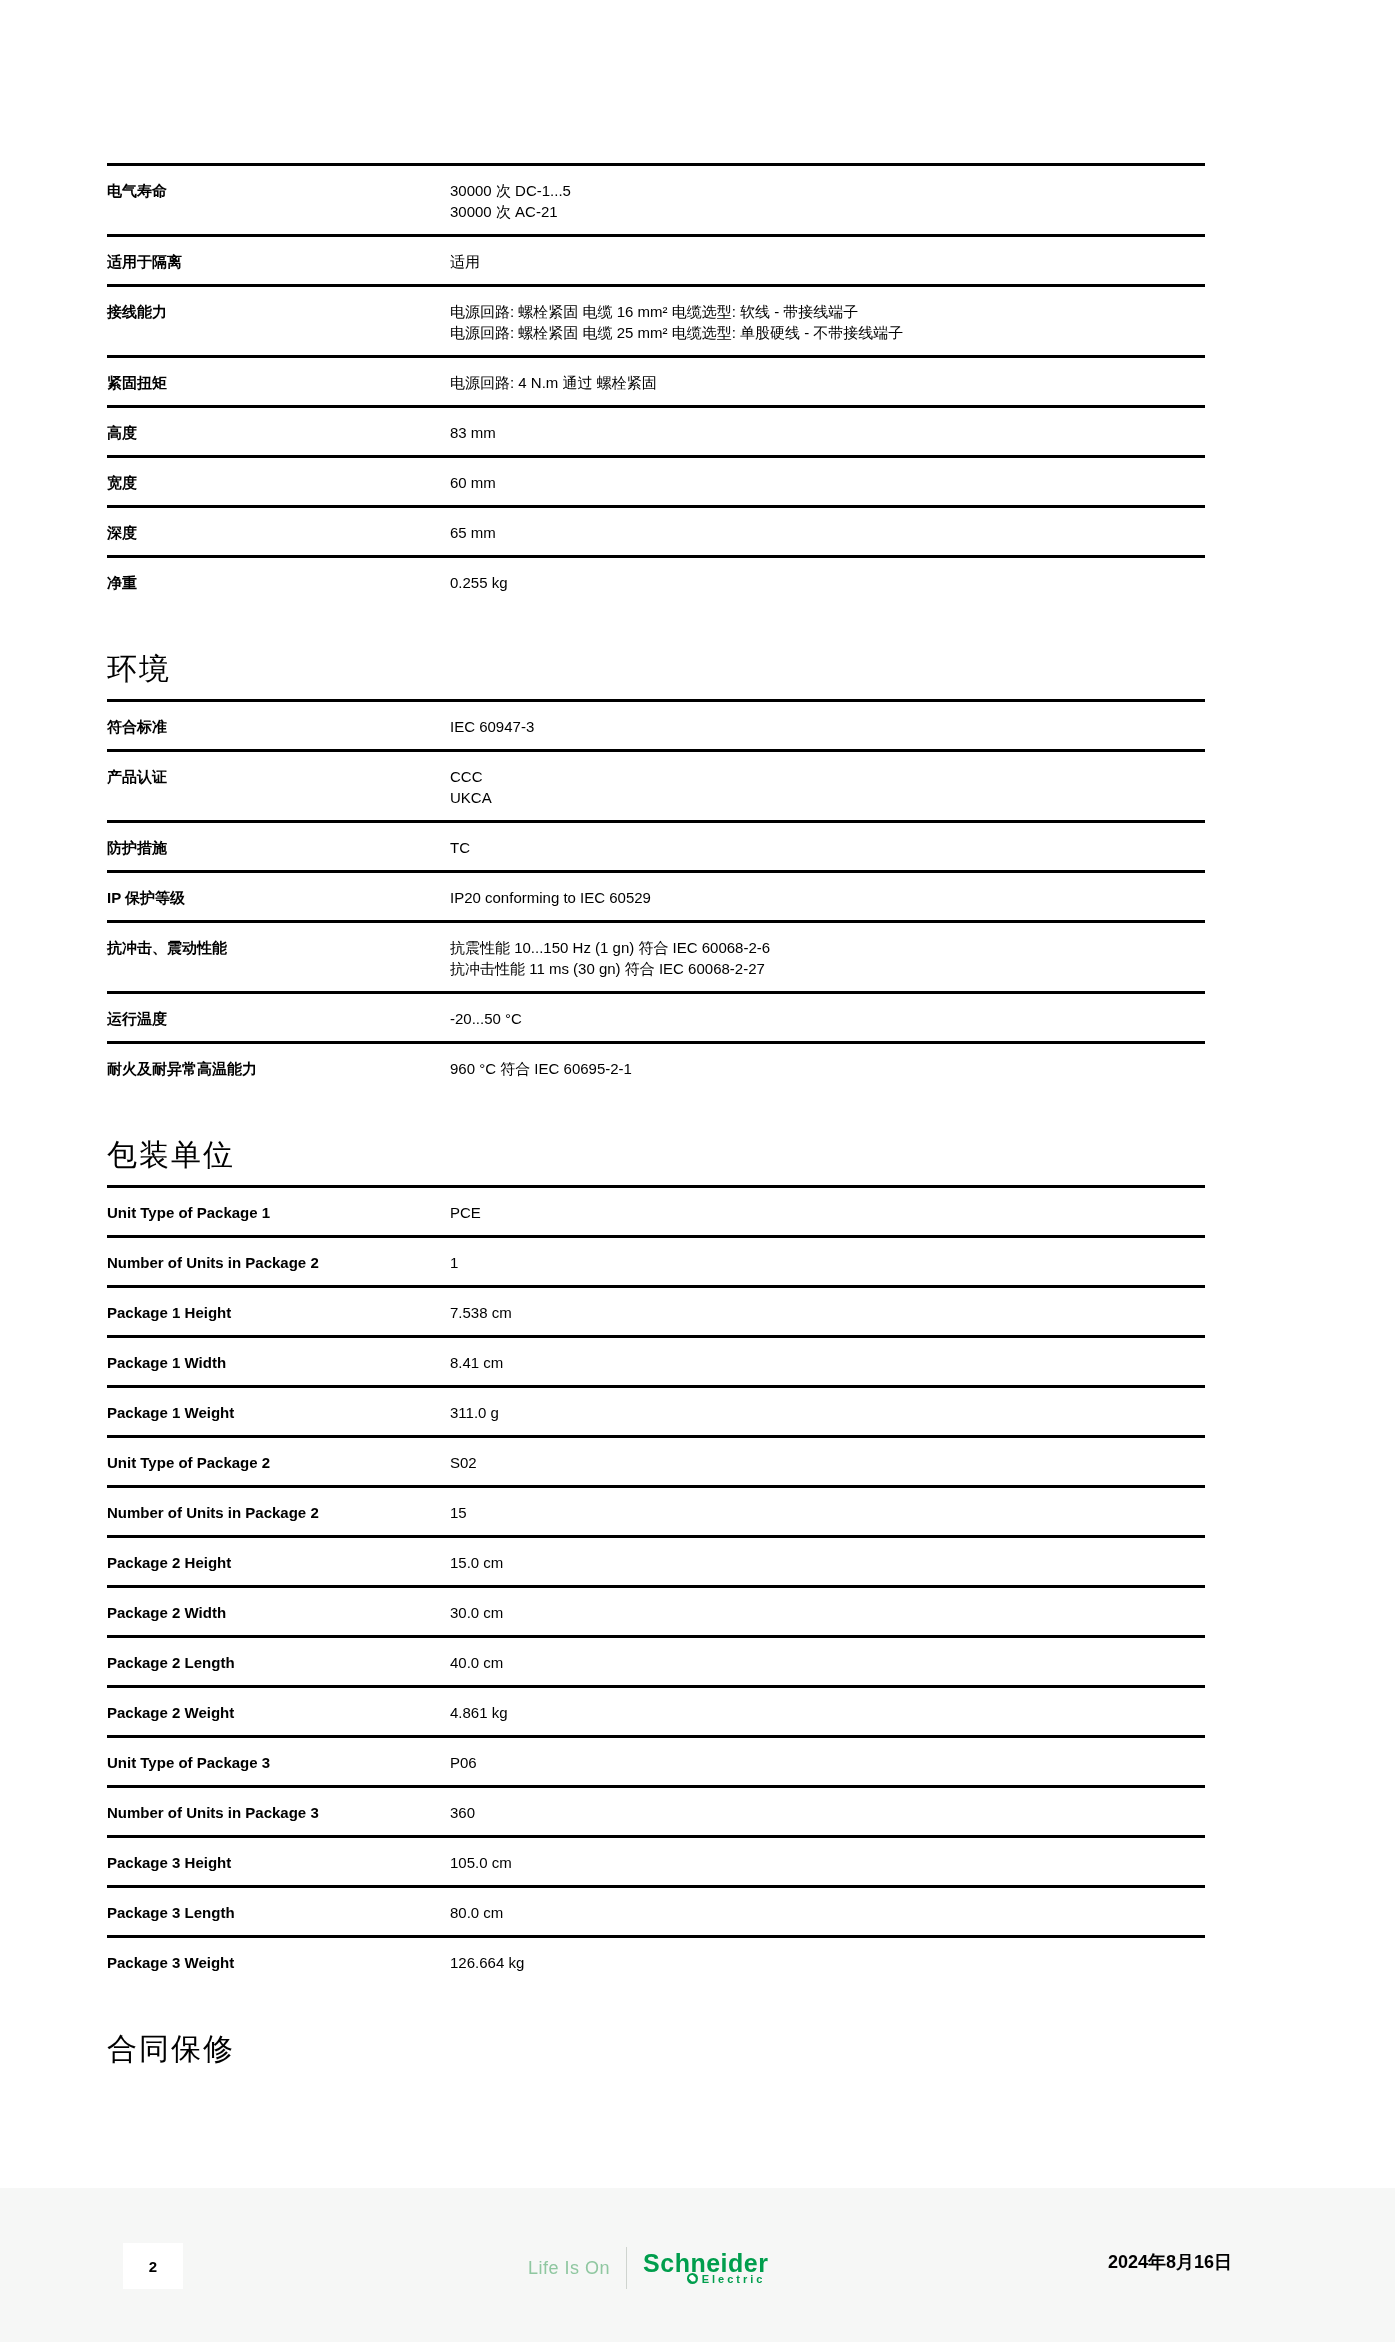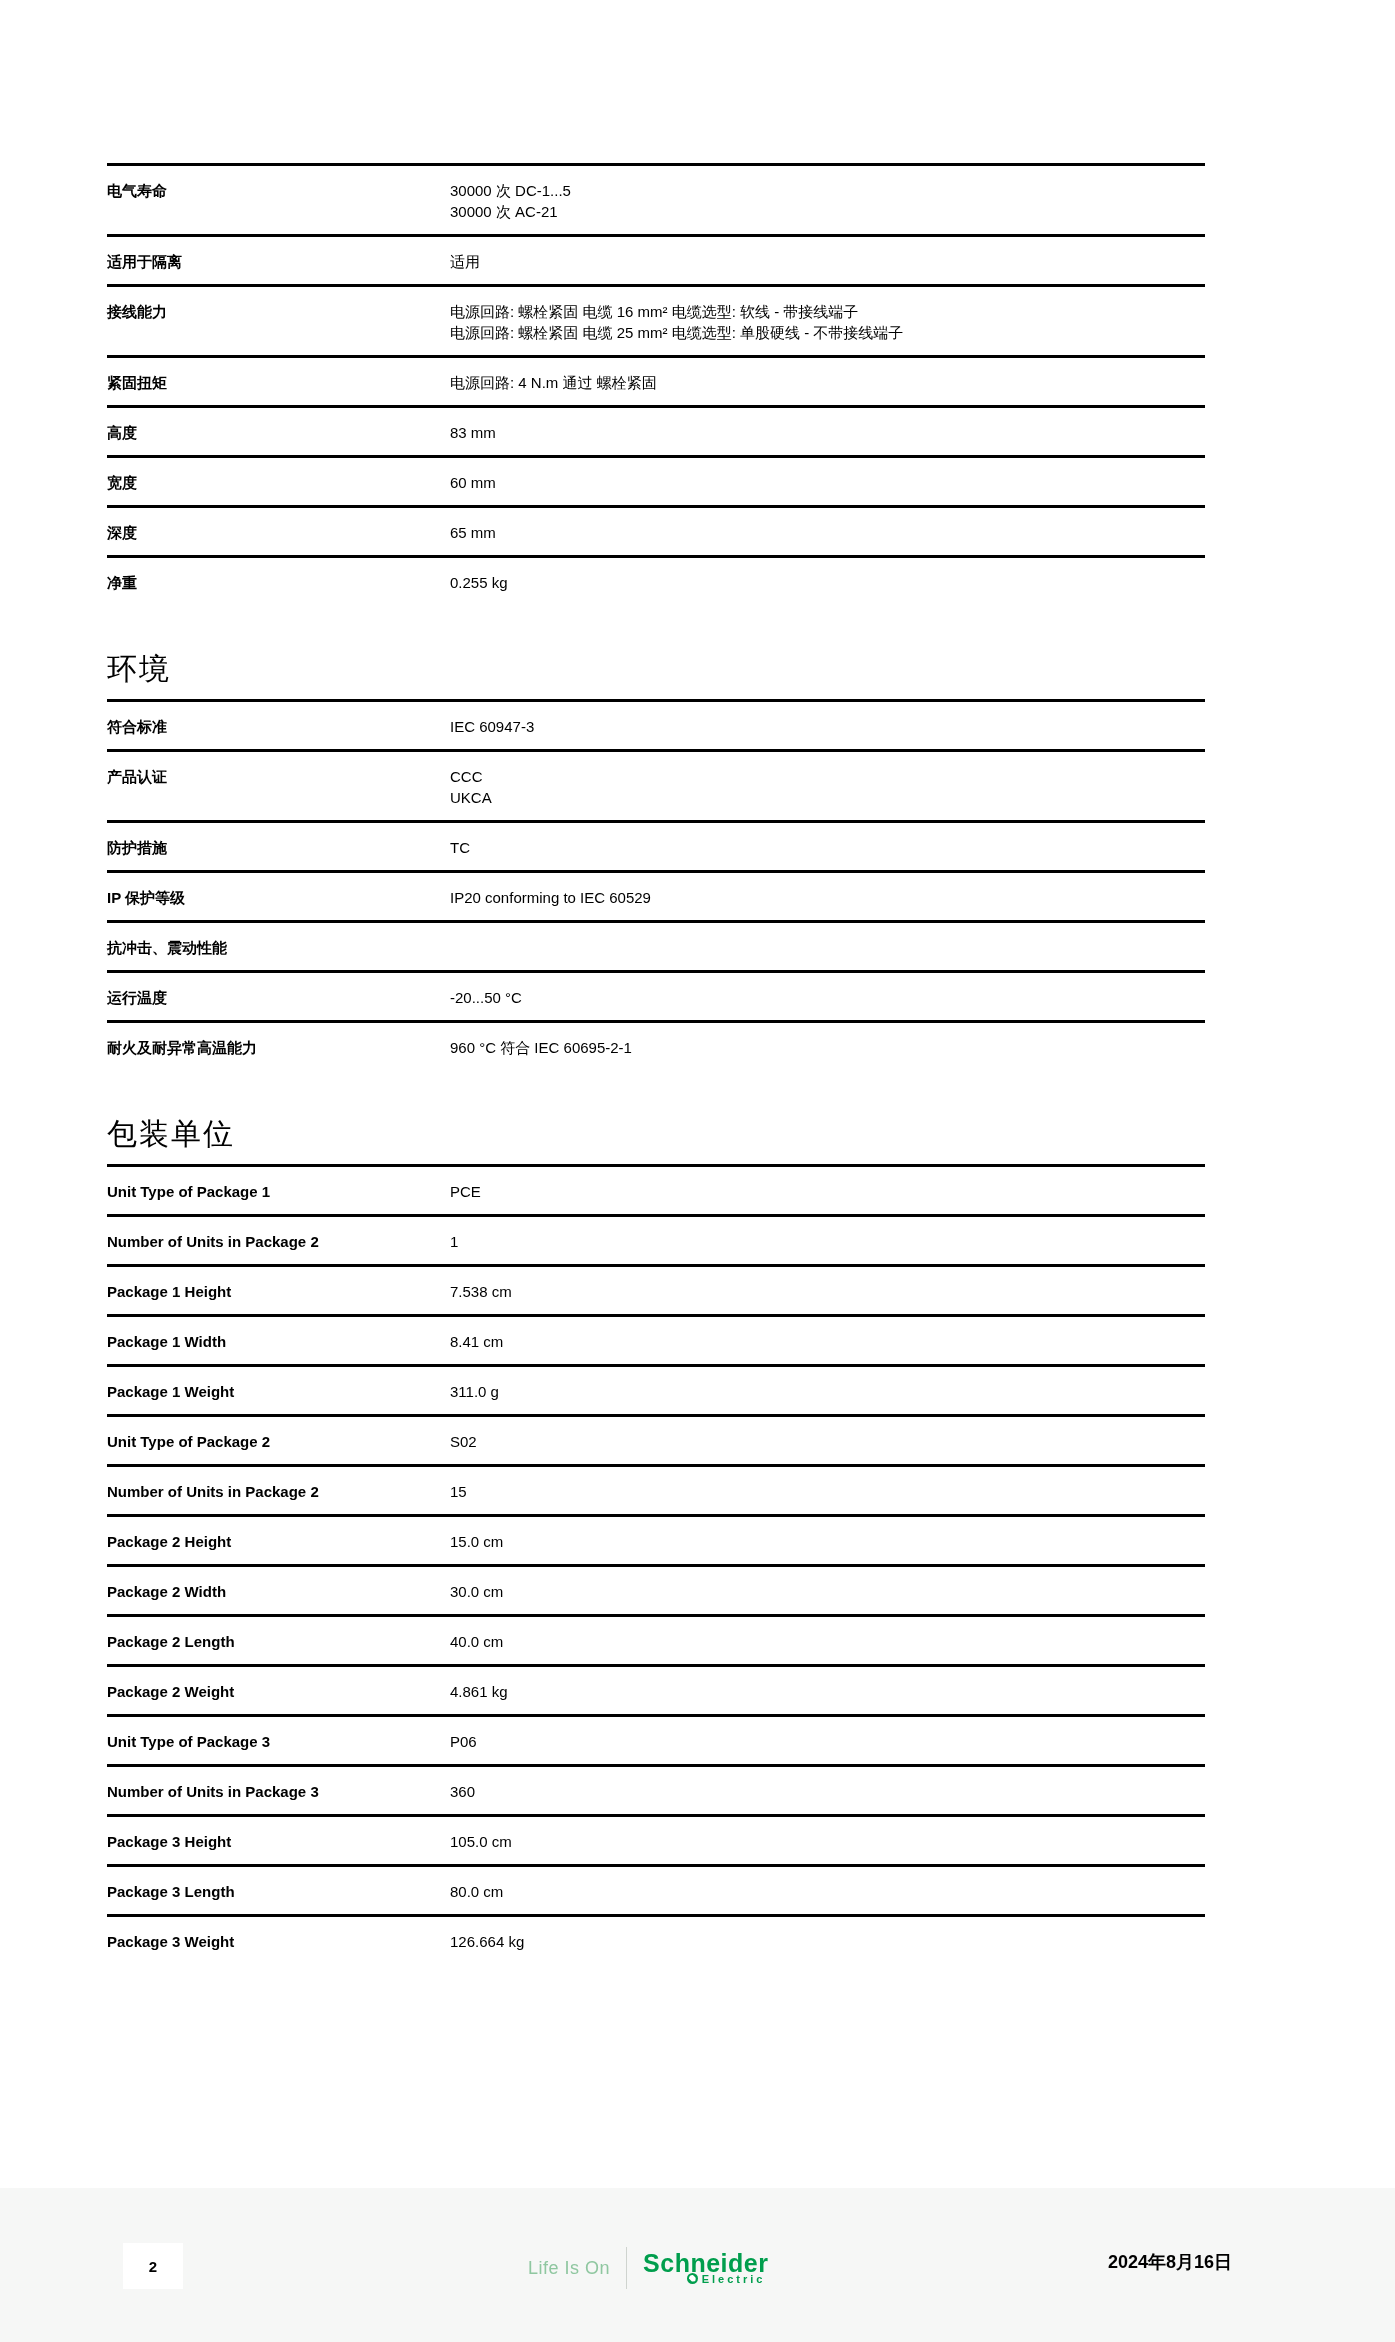--- a/index.html
+++ b/index.html
@@ -192,20 +192,24 @@
           </div>
         </div>
         <div class="spec-row">
           <div class="spec-label">IP 保护等级</div>
           <div class="spec-value">
             <span class="line">IP20 conforming to IEC 60529</span>
           </div>
         </div>
         <div class="spec-row">
           <div class="spec-label">抗冲击、震动性能</div>
+          <div class="spec-value">
+            <span class="line">抗震性能 10...150 Hz (1 gn) 符合 IEC 60068-2-6</span>
+            <span class="line">抗冲击性能 11 ms (30 gn) 符合 IEC 60068-2-27</span>
+          </div>
         </div>
         <div class="spec-row">
           <div class="spec-label">运行温度</div>
           <div class="spec-value">
             <span class="line">-20...50 °C</span>
           </div>
         </div>
         <div class="spec-row">
           <div class="spec-label">耐火及耐异常高温能力</div>
           <div class="spec-value">
@@ -305,20 +309,21 @@
             <span class="line">80.0 cm</span>
           </div>
         </div>
         <div class="spec-row">
           <div class="spec-label">Package 3 Weight</div>
           <div class="spec-value">
             <span class="line">126.664 kg</span>
           </div>
         </div>
       </div>
+      <div class="section-heading">合同保修</div>
     </main>
 
   <footer class="footer" style="background: rgb(246, 247, 246);">
     <div class="pagenum-box">
       <span>2</span>
     </div>
     <div class="logo">
       <span class="tagline" id="tagline" style="color: rgb(143, 199, 160);">Life Is On</span>
       <span class="logo-divider"></span>
       <span class="brand">

